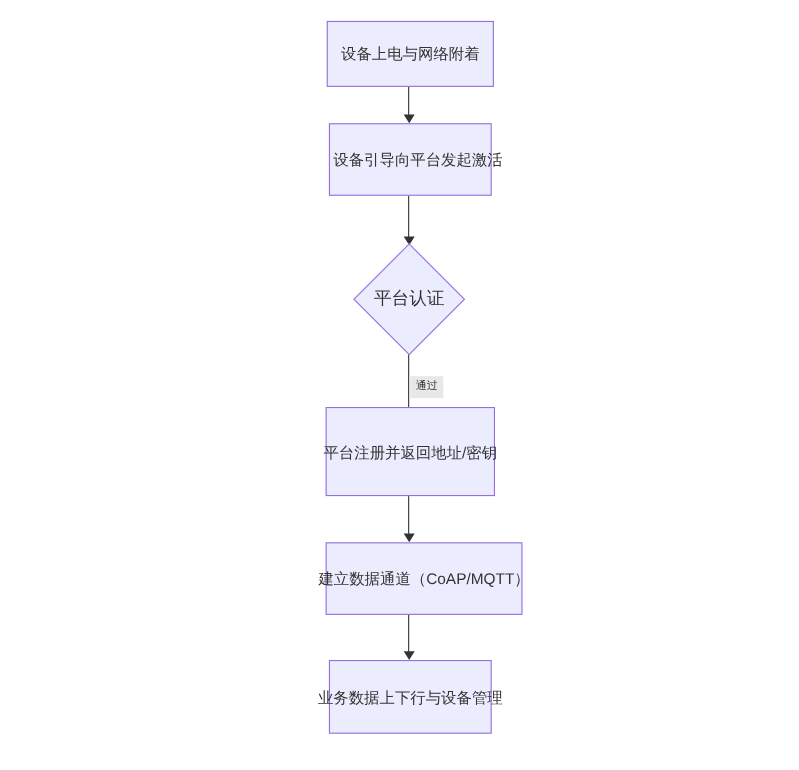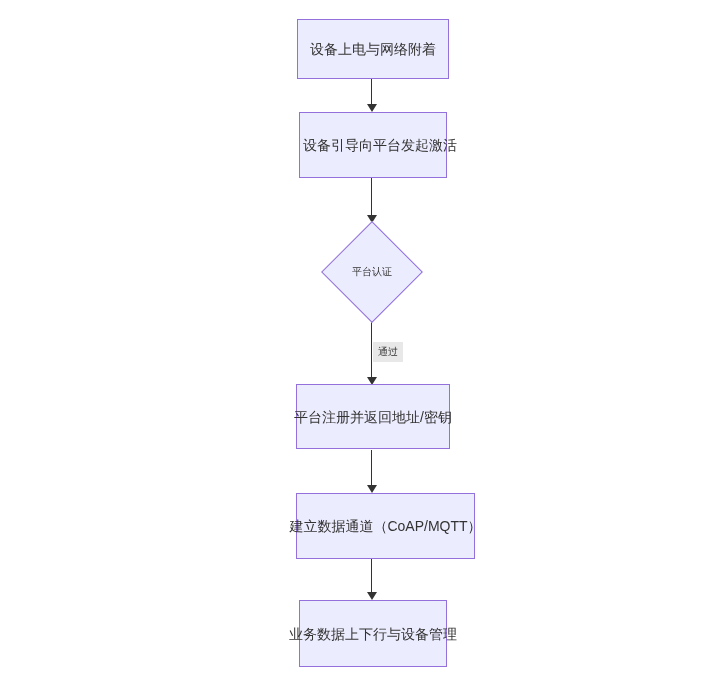--- a/index.html
+++ b/index.html
@@ -26,36 +26,36 @@
     border:1px solid var(--node-border);
     color:var(--node-text);
     display:flex;flex-direction:row;
     align-items:center;justify-content:center;
     text-align:center;
     font-size:14px;line-height:22px;
   }
   .node span{display:block;white-space:nowrap;}
   .n1{left:297px;top:19px;width:152px;height:60px;}
   .n2{left:299px;top:112px;width:148px;height:66px;padding-left:14px;}
-  .n4{left:296px;top:384px;width:154px;height:65px;}
+  .n4{left:296px;top:370px;width:154px;height:81px;}
   .n5{left:296px;top:493px;width:179px;height:66px;}
   .n6{left:299px;top:600px;width:148px;height:67px;}
   .diamond{
     position:absolute;
     left:336px;top:236px;width:72px;height:72px;
     background:var(--node-fill);
     border:1px solid var(--node-border);
     transform:rotate(45deg);
   }
   .diamond-label{
     position:absolute;
     left:322px;top:261px;width:100px;
     text-align:center;
     color:var(--node-text);
-    font-size:10px;line-height:22px;
+    font-size:16px;line-height:22px;
     white-space:nowrap;
   }
   .edge-line{
     position:absolute;
     left:371px;width:1px;
     background:var(--line);
   }
   .e1{top:79px;height:26px;}
   .e2{top:178px;height:38px;}
   .e3{top:322px;height:56px;}

